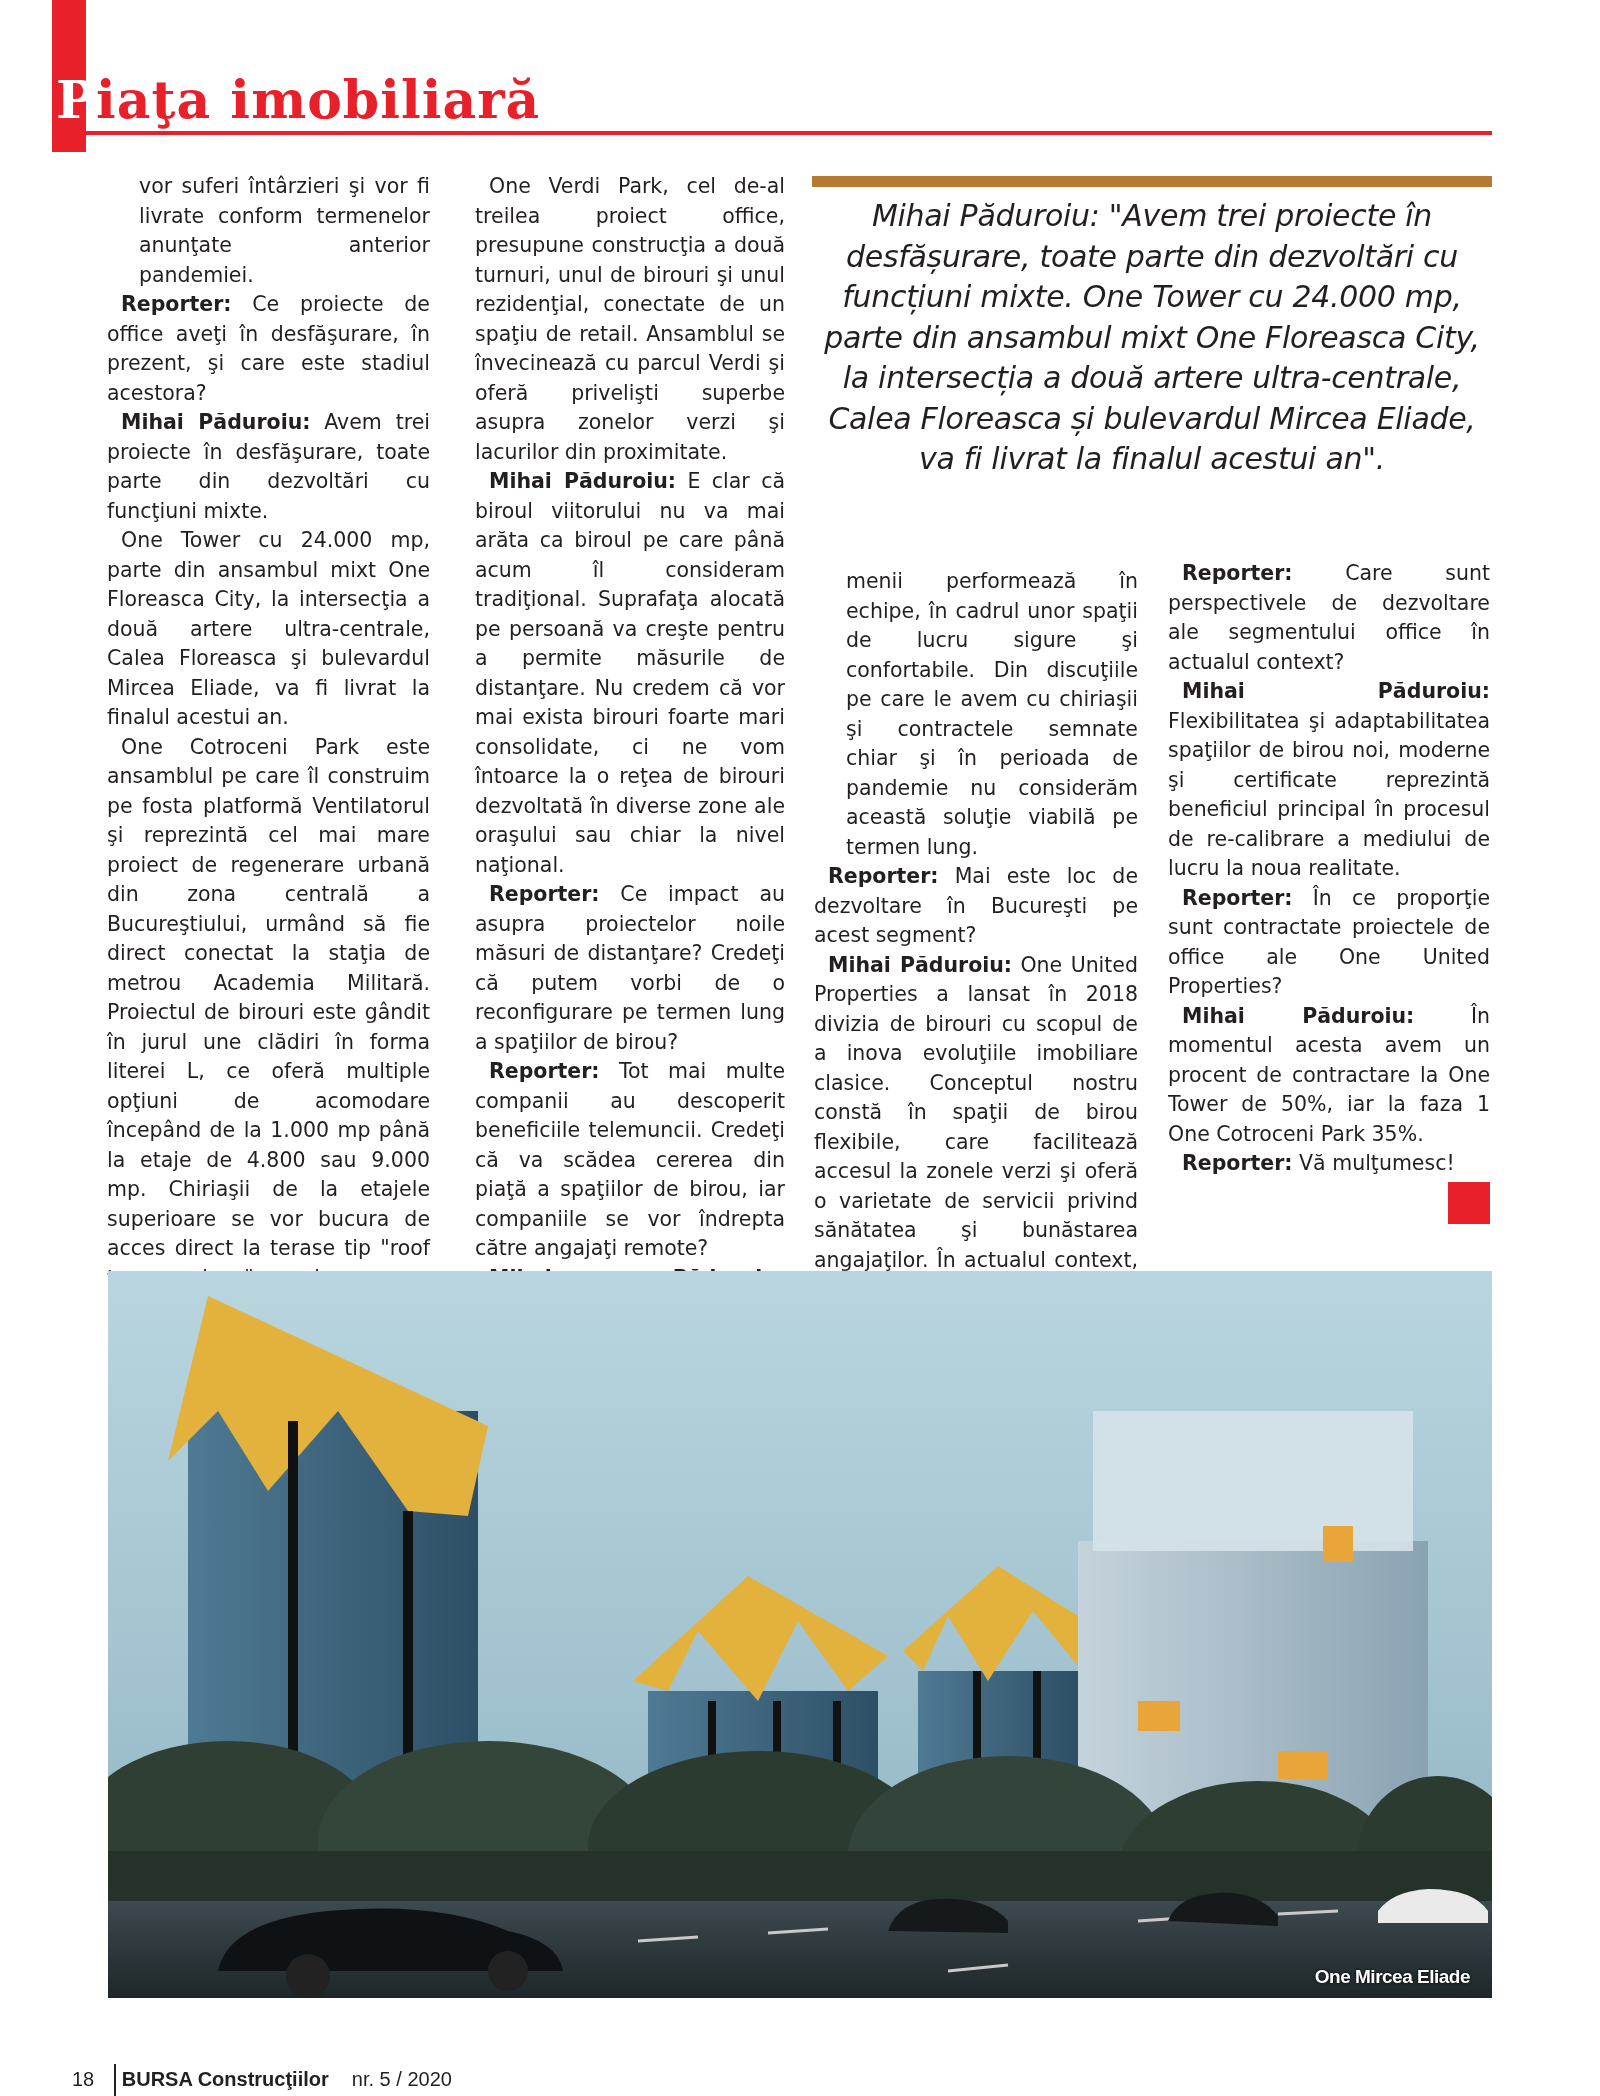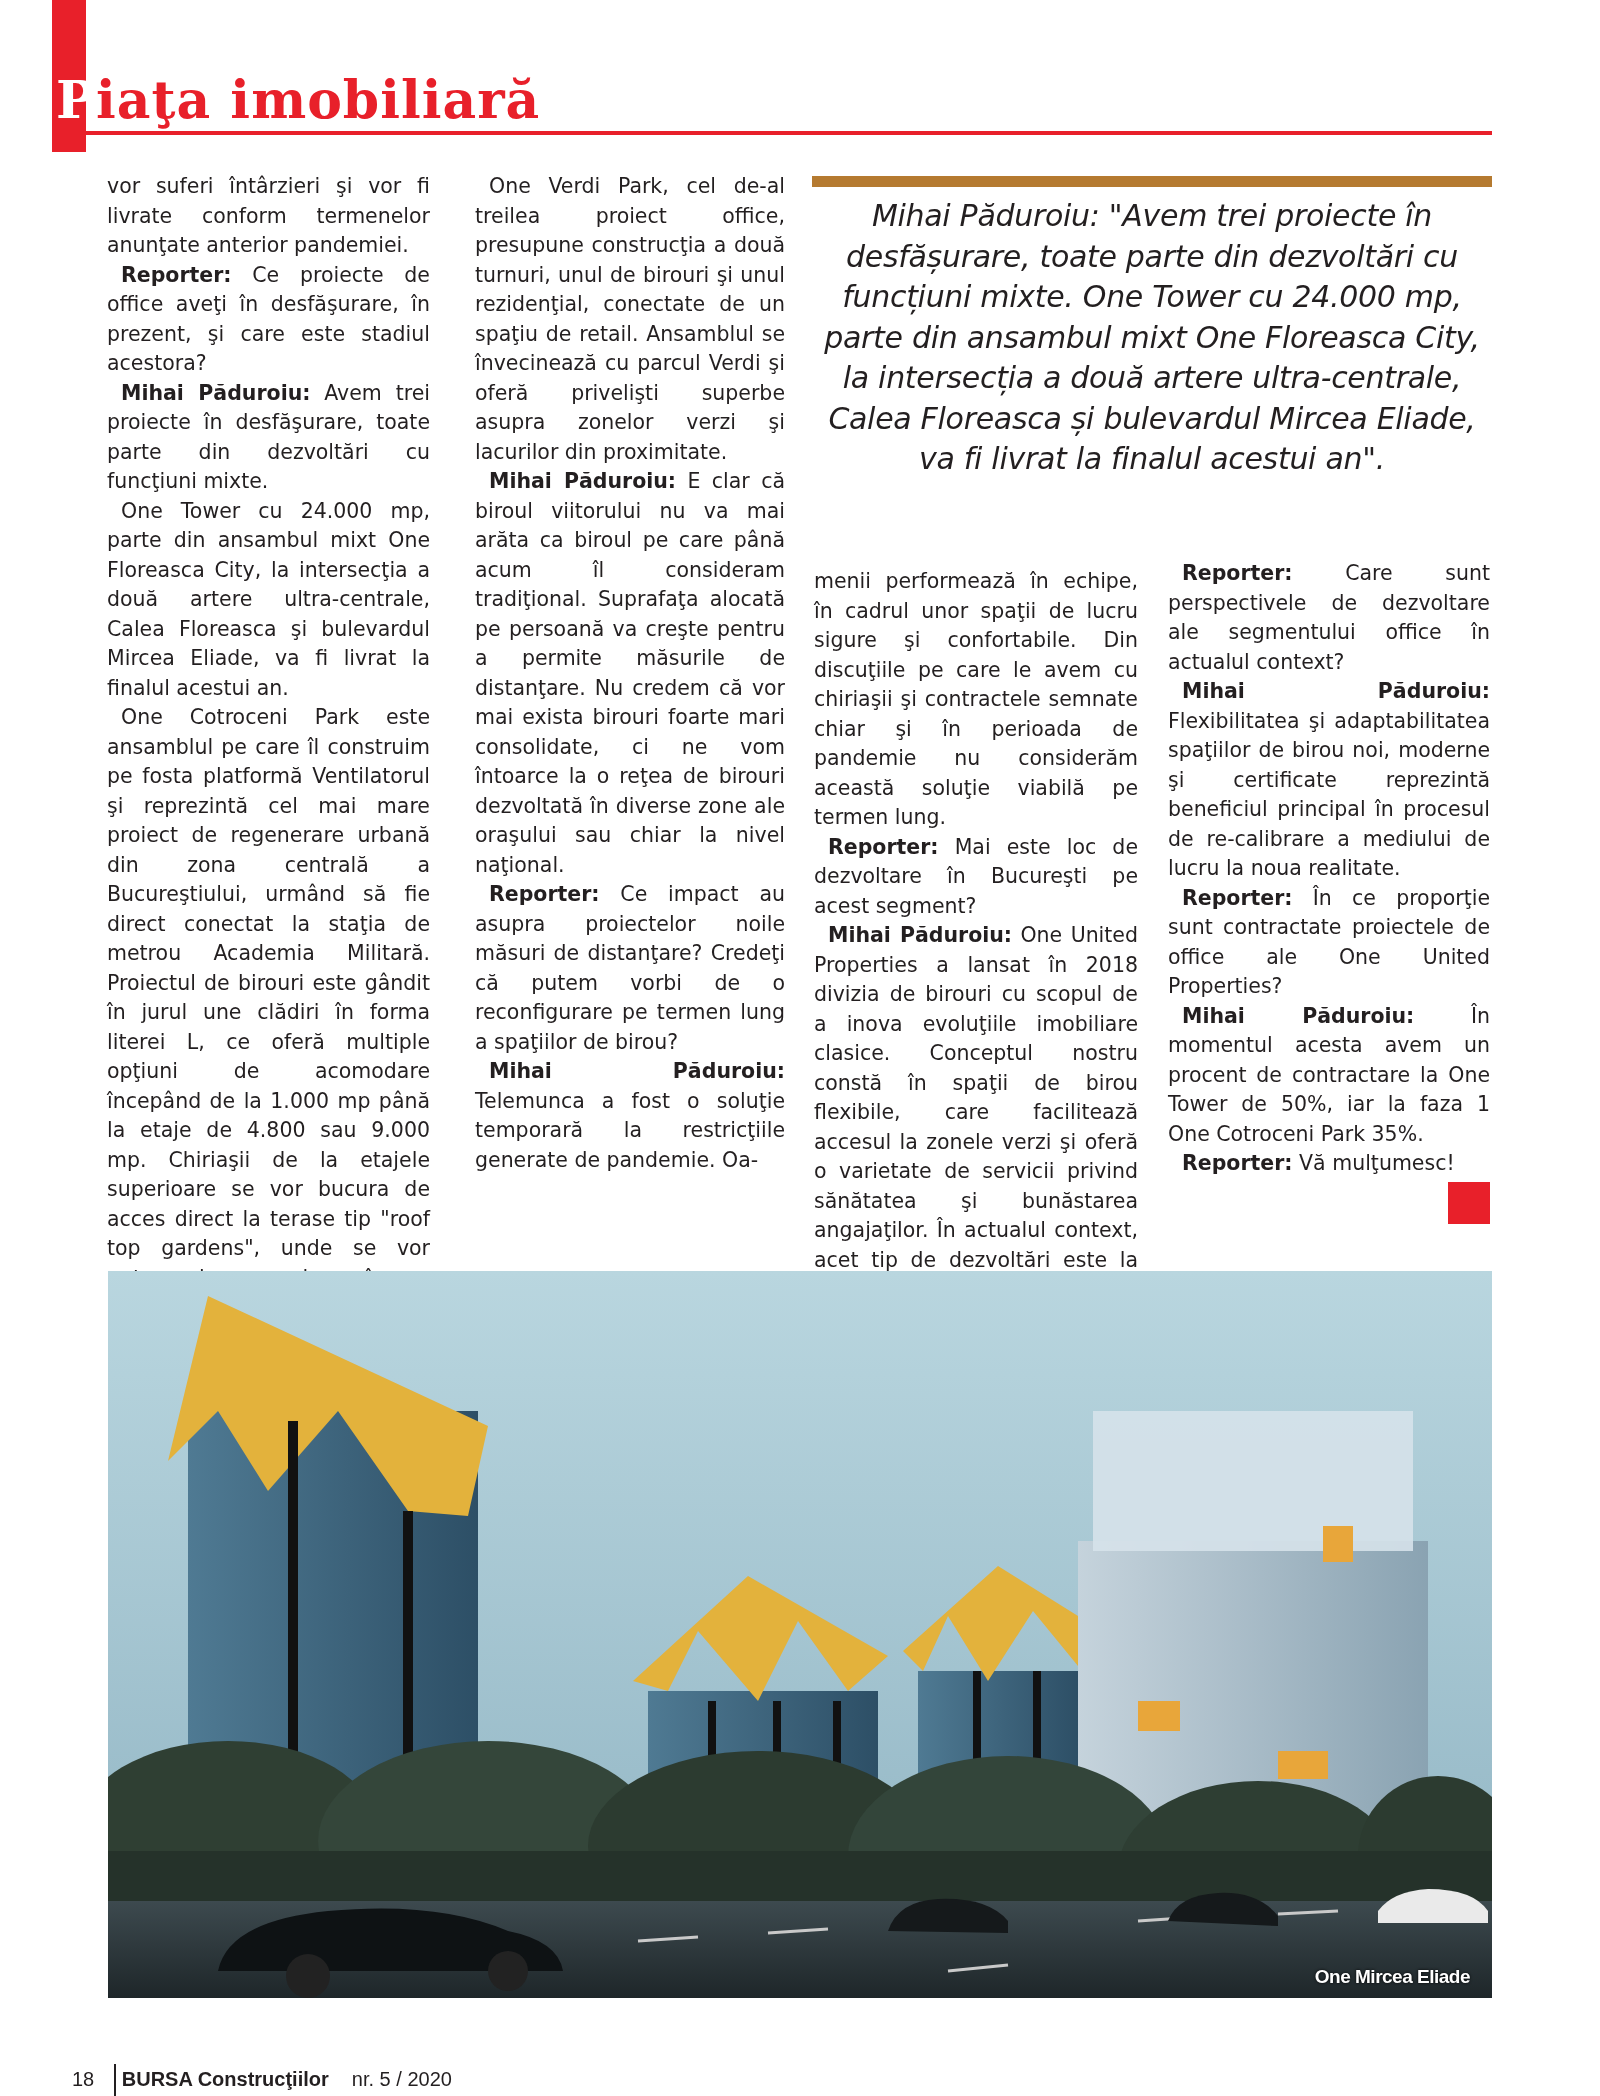--- a/index.html
+++ b/index.html
@@ -6,21 +6,21 @@
   html, body { width: 1600px; height: 2096px; background: #ffffff; overflow: hidden; }
   body { position: relative; font-family: "DejaVu Sans", sans-serif; color: #231f20; }
 
   .section-bar { position: absolute; left: 52px; top: 0; width: 34px; height: 152px; background: #e8202a; }
   .section-title { position: absolute; left: 56px; top: 74px; font-family: "DejaVu Serif", serif; font-weight: bold; font-size: 52px; color: #e8202a; letter-spacing: 1px; line-height: 1; white-space: nowrap; }
   .section-title .first { color: #ffffff; }
   .title-rule { position: absolute; left: 86px; top: 131px; width: 1406px; height: 4px; background: #e8202a; }
 
   .col { position: absolute; font-size: 20.5px; line-height: 29.5px; text-align: justify; hyphens: manual; }
   .col p { text-indent: 14px; }
-  .col p.noindent { text-indent: 0; }
+  .col p.noindent { text-indent: 0; margin-left: 32px; }
   .col b { font-weight: bold; }
   .c1 { left: 107px; top: 172px; width: 323px; }
   .c2 { left: 475px; top: 172px; width: 310px; }
   .c3 { left: 814px; top: 567px; width: 324px; }
   .c4 { left: 1168px; top: 559px; width: 322px; }
 
   .quote-rule { position: absolute; left: 812px; top: 176px; width: 680px; height: 11px; background: #b57a30; }
   .pull-quote { position: absolute; left: 808px; top: 196px; width: 688px; font-style: italic; font-size: 30px; line-height: 40.5px; text-align: center; color: #231f20; letter-spacing: -0.3px; }
 
   .end-square { position: absolute; left: 1448px; top: 1182px; width: 42px; height: 42px; background: #e8202a; }
@@ -46,20 +46,21 @@
     <p class="noindent"><span>vor suferi întârzieri şi vor fi livrate conform termenelor anunţate anterior pandemiei.</span></p>
     <p><b>Reporter:</b><span> Ce proiecte de office aveţi în desfăşurare, în prezent, şi care este stadiul acestora?</span></p>
     <p><b>Mihai Păduroiu:</b><span> Avem trei proiecte în desfăşurare, toate parte din dezvoltări cu funcţiuni mixte.</span></p>
     <p><span>One Tower cu 24.000 mp, parte din ansambul mixt One Floreasca City, la intersecţia a două artere ultra-centrale, Calea Floreasca şi bulevardul Mircea Eliade, va fi livrat la finalul acestui an.</span></p>
     <p><span>One Cotroceni Park este ansamblul pe care îl construim pe fosta platformă Ventilatorul şi reprezintă cel mai mare proiect de regenerare urbană din zona centrală a Bucureştiului, urmând să fie direct conectat la staţia de metrou Academia Militară. Proiectul de birouri este gândit în jurul une clădiri în forma literei L, ce oferă multiple opţiuni de acomodare începând de la 1.000 mp până la etaje de 4.800 sau 9.000 mp. Chiriaşii de la etajele superioare se vor bucura de acces direct la terase tip "roof top gardens", unde se vor putea relaxa sau lucra în aer liber, cu vedere spre cartierul Cotroceni. Termenul de livrare este finalul anului 2021.</span></p>
   </div>
 <div class="col c2">
     <p><span>One Verdi Park, cel de-al treilea proiect office, presupune construcţia a două turnuri, unul de birouri şi unul rezidenţial, conectate de un spaţiu de retail. Ansamblul se învecinează cu parcul Verdi şi oferă privelişti superbe asupra zonelor verzi şi lacurilor din proximitate.</span></p>
     <p><b>Mihai Păduroiu:</b><span> E clar că biroul viitorului nu va mai arăta ca biroul pe care până acum îl consideram tradiţional. Suprafaţa alocată pe persoană va creşte pentru a permite măsurile de distanţare. Nu credem că vor mai exista birouri foarte mari consolidate, ci ne vom întoarce la o reţea de birouri dezvoltată în diverse zone ale oraşului sau chiar la nivel naţional.</span></p>
     <p><b>Reporter:</b><span> Ce impact au asupra proiectelor noile măsuri de distanţare? Credeţi că putem vorbi de o reconfigurare pe termen lung a spaţiilor de birou?</span></p>
+    <p><b>Reporter:</b><span> Tot mai multe companii au descoperit beneficiile telemuncii. Credeţi că va scădea cererea din piaţă a spaţiilor de birou, iar companiile se vor îndrepta către angajaţi remote?</span></p>
     <p><b>Mihai Păduroiu:</b><span> Telemunca a fost o soluţie temporară la restricţiile generate de pandemie. Oa-</span></p>
   </div>
 
 <div class="quote-rule"></div>
 <div class="pull-quote">Mihai Păduroiu: "Avem trei proiecte în desfășurare, toate parte din dezvoltări cu funcțiuni mixte. One Tower cu 24.000 mp, parte din ansambul mixt One Floreasca City, la intersecția a două artere ultra-centrale, Calea Floreasca și bulevardul Mircea Eliade, va fi livrat la finalul acestui an".</div>
 
 <div class="col c3">
     <p class="noindent"><span>menii performează în echipe, în cadrul unor spaţii de lucru sigure şi confortabile. Din discuţiile pe care le avem cu chiriaşii şi contractele semnate chiar şi în perioada de pandemie nu considerăm această soluţie viabilă pe termen lung.</span></p>
     <p><b>Reporter:</b><span> Mai este loc de dezvoltare în Bucureşti pe acest segment?</span></p>
     <p><b>Mihai Păduroiu:</b><span> One United Properties a lansat în 2018 divizia de birouri cu scopul de a inova evoluţiile imobiliare clasice. Conceptul nostru constă în spaţii de birou flexibile, care facilitează accesul la zonele verzi şi oferă o varietate de servicii privind sănătatea şi bunăstarea angajaţilor. În actualul context, acet tip de dezvoltări este la mare căutare.</span></p>

